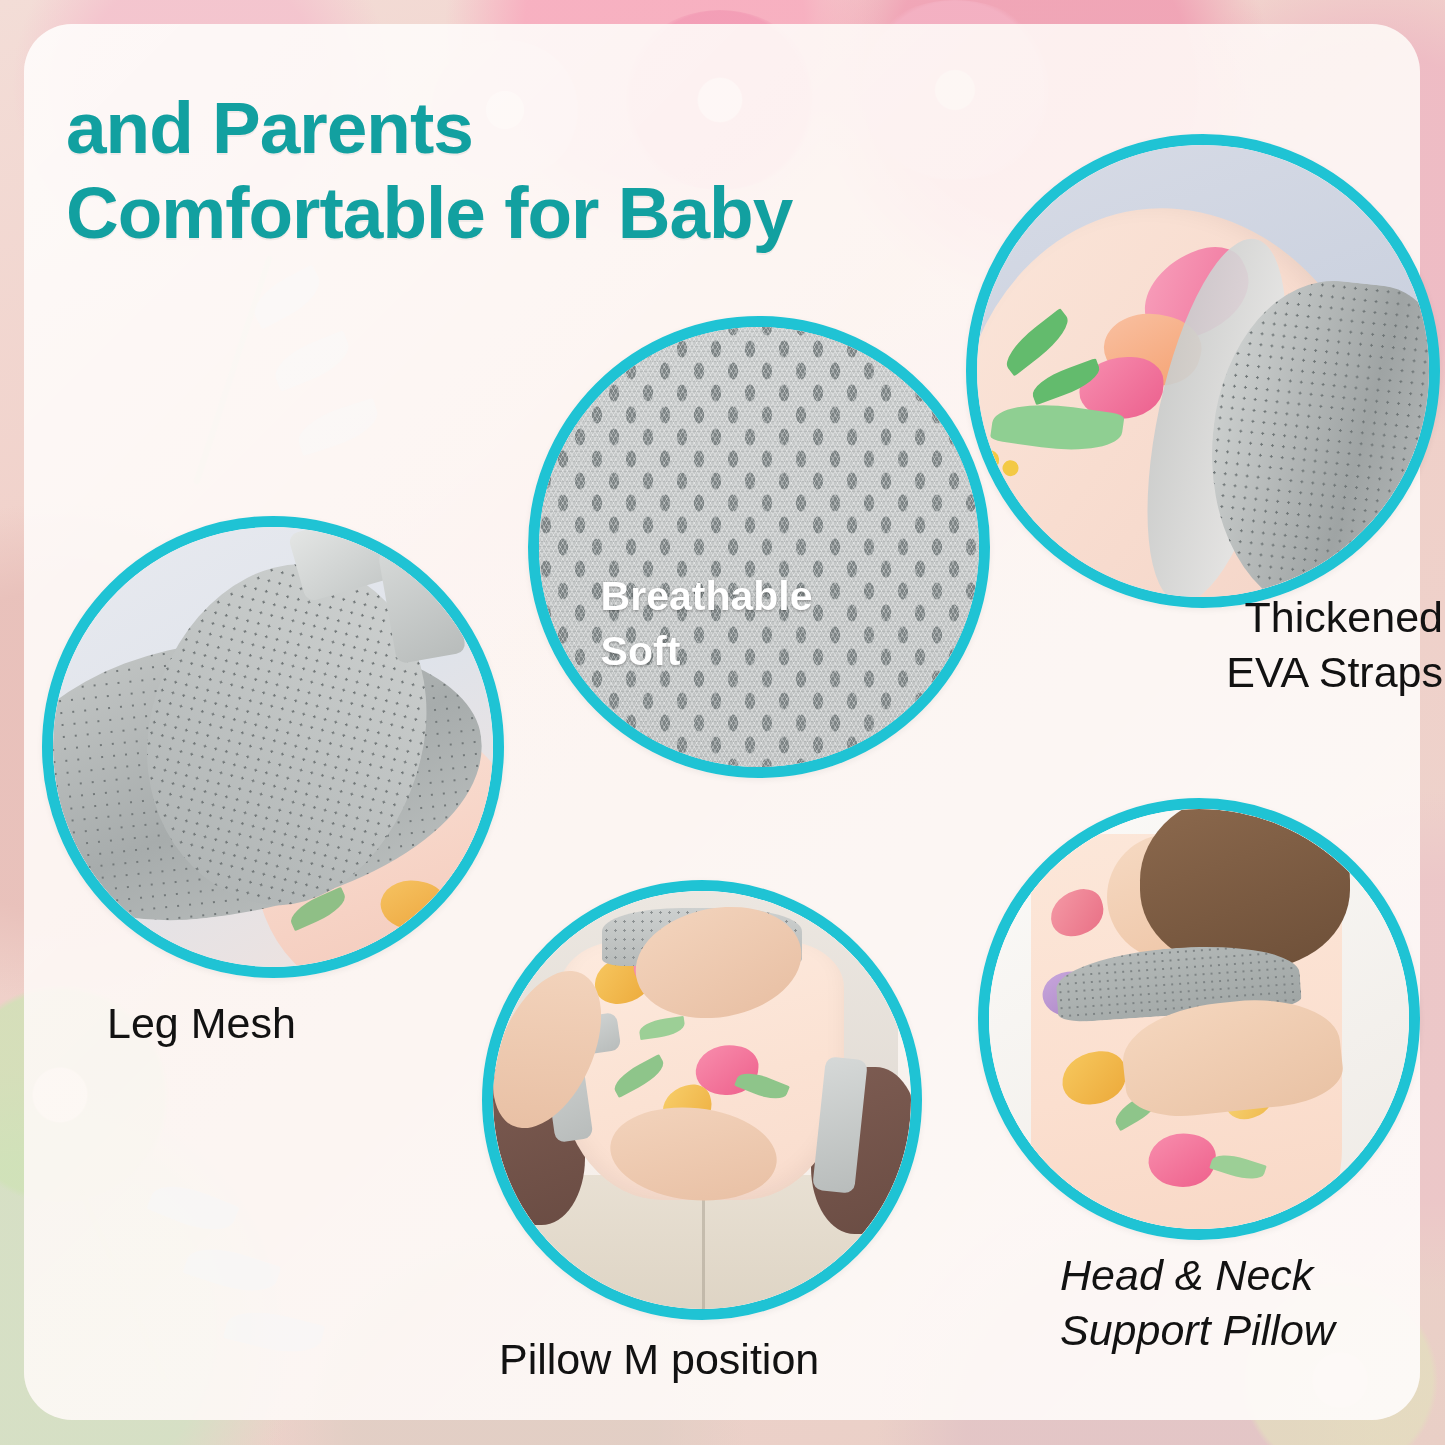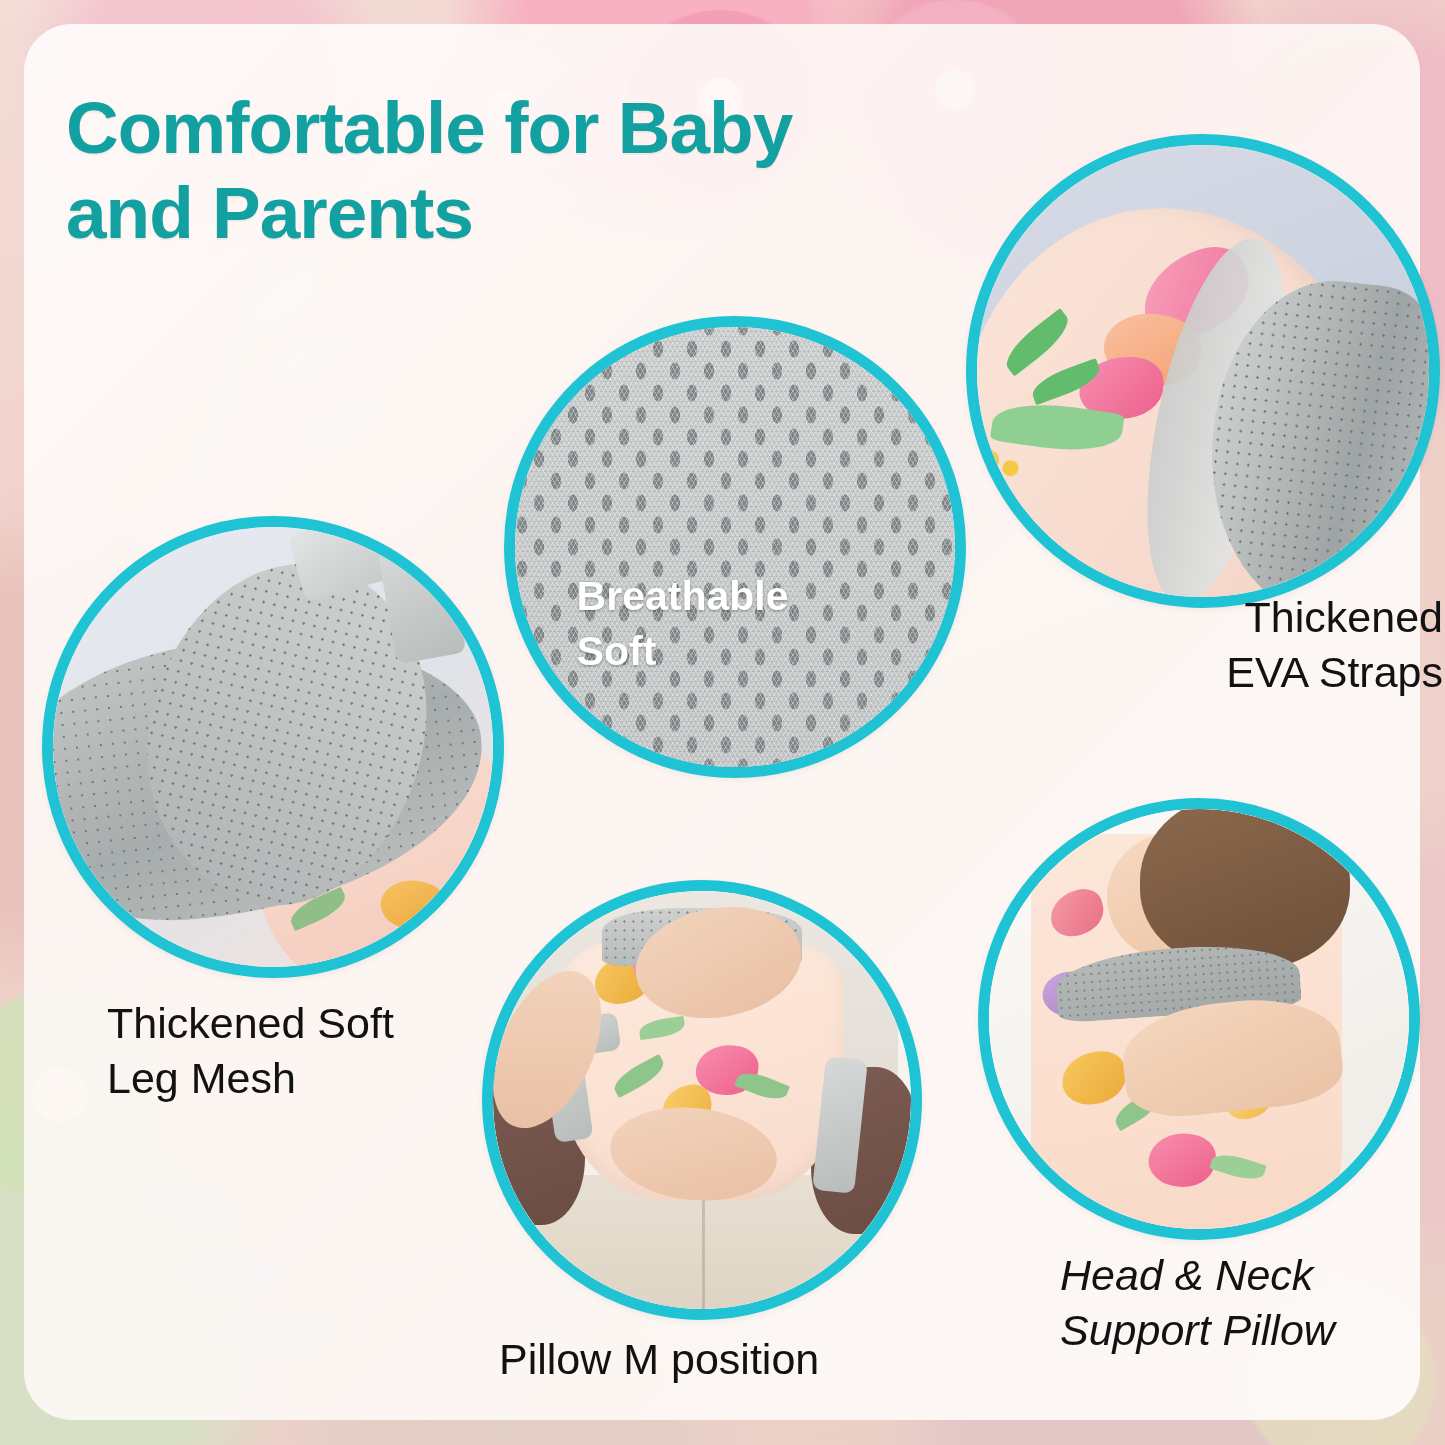--- a/index.html
+++ b/index.html
@@ -170,25 +170,25 @@
     <div class="leaf" style="left:226px;top:1314px;width:96px;height:36px;background:#bfe0f2;opacity:.75;transform:rotate(14deg);"></div>
     <div class="blossom" style="left:1230px;top:1280px;width:220px;height:200px;background:radial-gradient(circle,#f7f0e4 0 18%,#e3dfbe 19% 62%,rgba(227,223,190,0) 66%);opacity:.7;"></div>
     <div class="blossom" style="left:-60px;top:980px;width:240px;height:230px;background:radial-gradient(circle,#f4f7ea 0 16%,#cfe2b6 17% 62%,rgba(207,226,182,0) 66%);opacity:.8;"></div>
   </div>
 
   <div class="panel">
     <div class="panel-sheen"></div>
   </div>
 
   <div class="heading">
+    <div>and Parents</div>
     <div>Comfortable for Baby</div>
-    <div>and Parents</div>
-  </div>
-
-  <div class="circle" style="left:504px;top:316px;width:440px;height:440px;">
+  </div>
+
+  <div class="circle" style="left:528px;top:316px;width:440px;height:440px;">
     <div class="inner">
       <div class="mesh-bg"></div>
       <div class="mesh-fine"></div>
       <div class="mesh-text">
         <div>Breathable</div>
         <div>Soft</div>
       </div>
     </div>
   </div>
 
@@ -224,21 +224,20 @@
         <div class="fl-petal" style="left:46%;top:58%;width:64px;height:50px;background:linear-gradient(135deg,#f6c463,#eda53d);transform:rotate(16deg);"></div>
         <div class="leaf" style="left:12%;top:64%;width:60px;height:22px;background:#8fbf86;transform:rotate(-24deg);"></div>
       </div>
       <div class="leg-pad"></div>
       <div class="leg-pad2"></div>
       <div class="buckle"></div>
       <div class="strapg" style="left:76%;top:4%;width:16%;height:26%;transform:rotate(-10deg);"></div>
     </div>
   </div>
   <div class="label" style="left:107px;top:996px;width:380px;">
-    <div>Thickened Soft</div>
     <div>Leg Mesh</div>
   </div>
 
   <div class="circle" style="left:482px;top:880px;width:418px;height:418px;">
     <div class="inner">
       <div class="ppl-bg"></div>
       <div class="shirt"></div>
       <div class="pants"></div>
       <div class="sleeve" style="left:-4%;top:40%;width:26%;height:40%;"></div>
       <div class="sleeve" style="right:-2%;top:42%;width:26%;height:40%;"></div>

